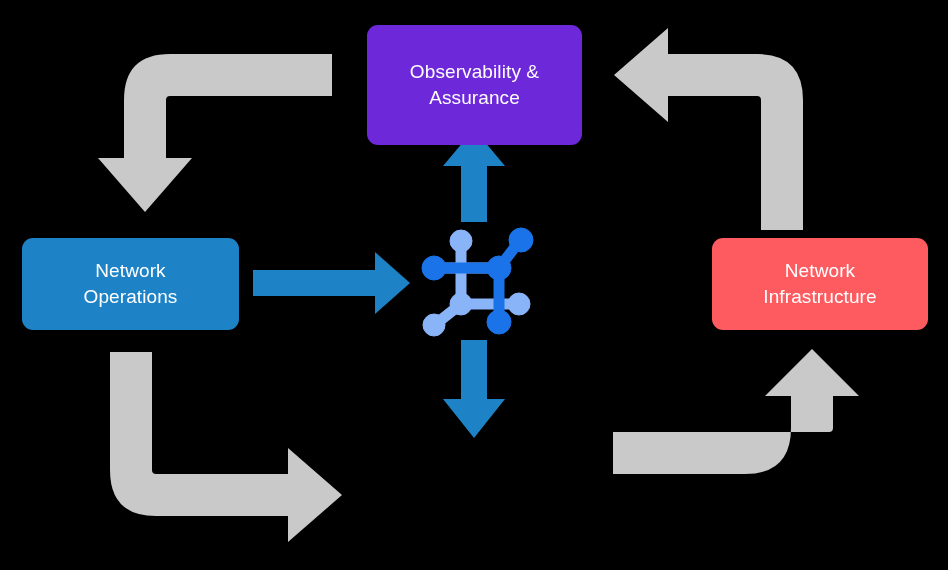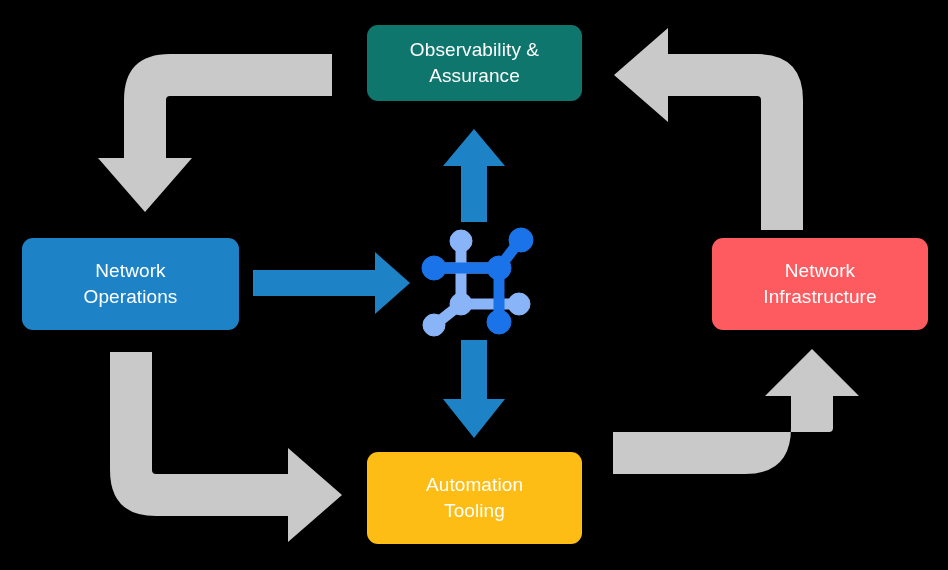--- a/index.html
+++ b/index.html
@@ -26,21 +26,21 @@
     text-align: center;
     color: #ffffff;
     font-size: 19px;
     font-weight: 400;
     line-height: 1.35;
     letter-spacing: 0.1px;
     box-sizing: border-box;
     padding: 4px 10px;
     white-space: pre-line;
   }
-  #box-observability { left: 367px; top: 25px;  width: 215px; height: 76px; background: #0f766e; }
+  #box-observability { left: 367px; top: 25px;  width: 215px; height: 120px; background: #6d28d9; }
   #box-netops        { left: 22px;  top: 238px; width: 217px; height: 92px; background: #1d83c6; }
   #box-netinfra      { left: 712px; top: 238px; width: 216px; height: 92px; background: #fd5b5f; }
   #box-automation    { left: 367px; top: 452px; width: 215px; height: 92px; background: #fdbd14; }
 
   .svg-layer {
     position: absolute;
     left: 0;
     top: 0;
     width: 948px;
     height: 570px;
@@ -179,18 +179,14 @@
   <div class="node-box" id="box-netops">
     <span>Network
 Operations</span>
   </div>
 
   <div class="node-box" id="box-netinfra">
     <span>Network
 Infrastructure</span>
   </div>
 
-  <div class="node-box" id="box-automation">
-    <span>Automation
-Tooling</span>
-  </div>
 
 </div>
 
 </body></html>

